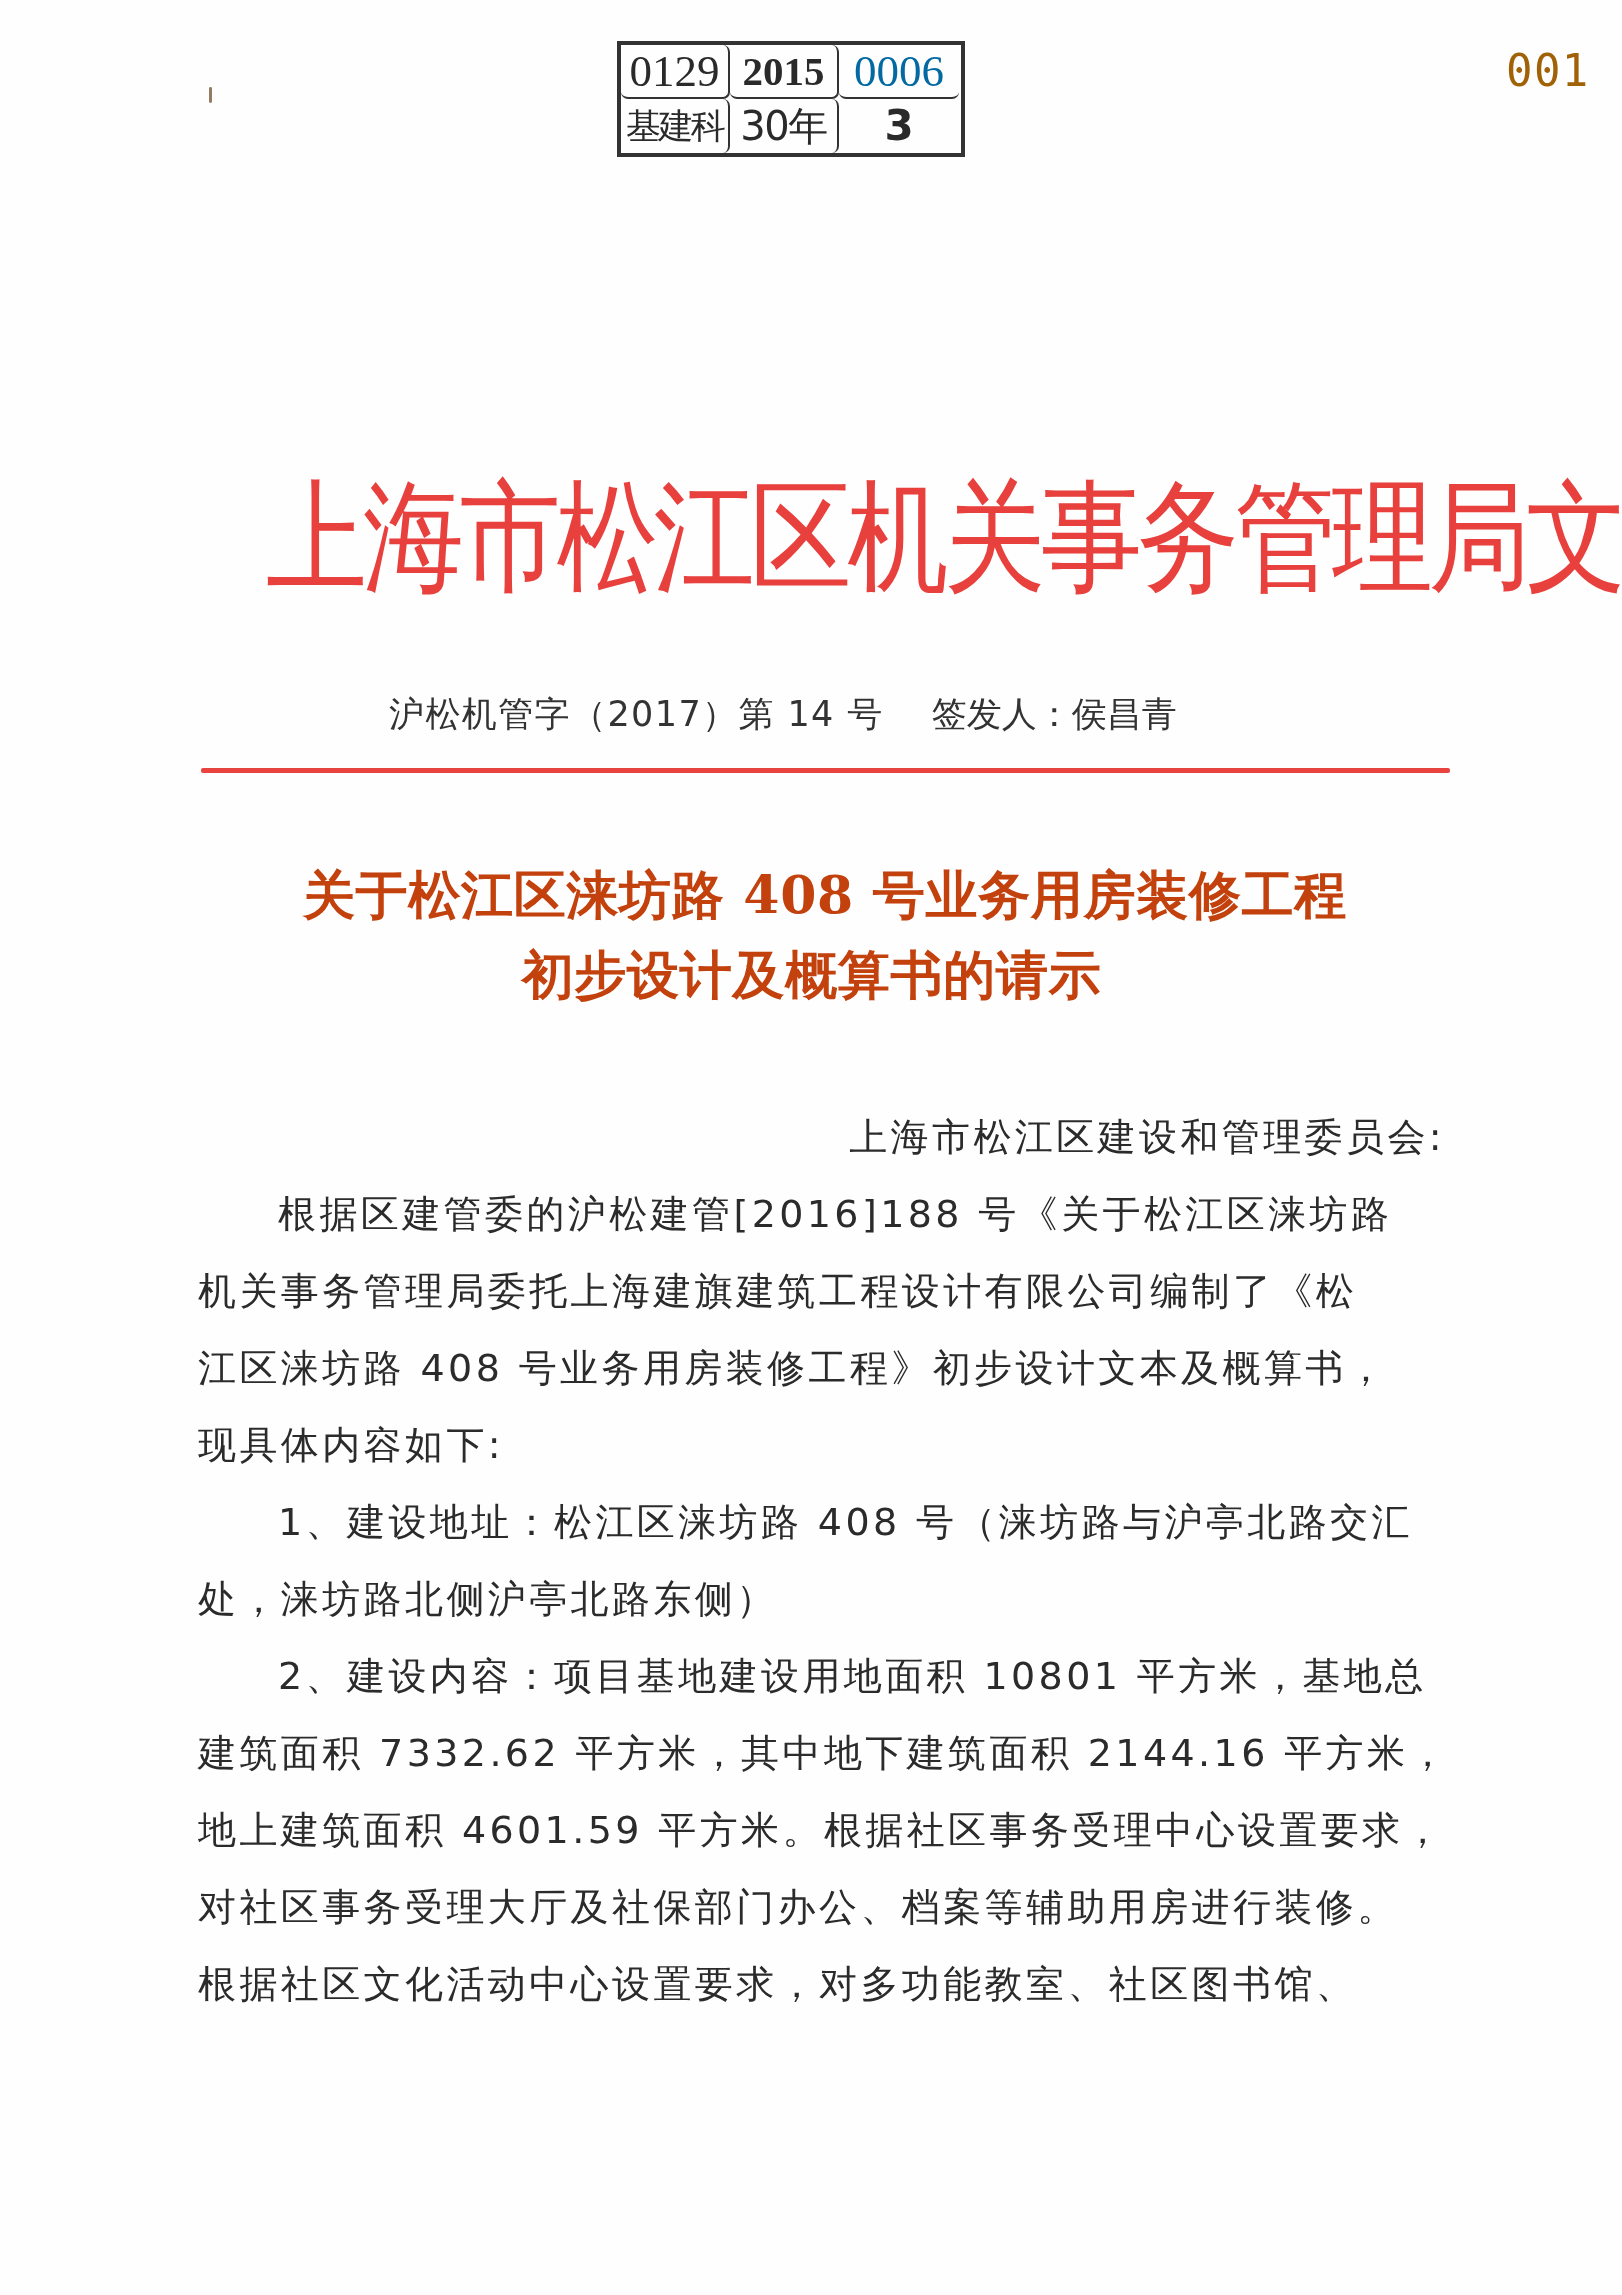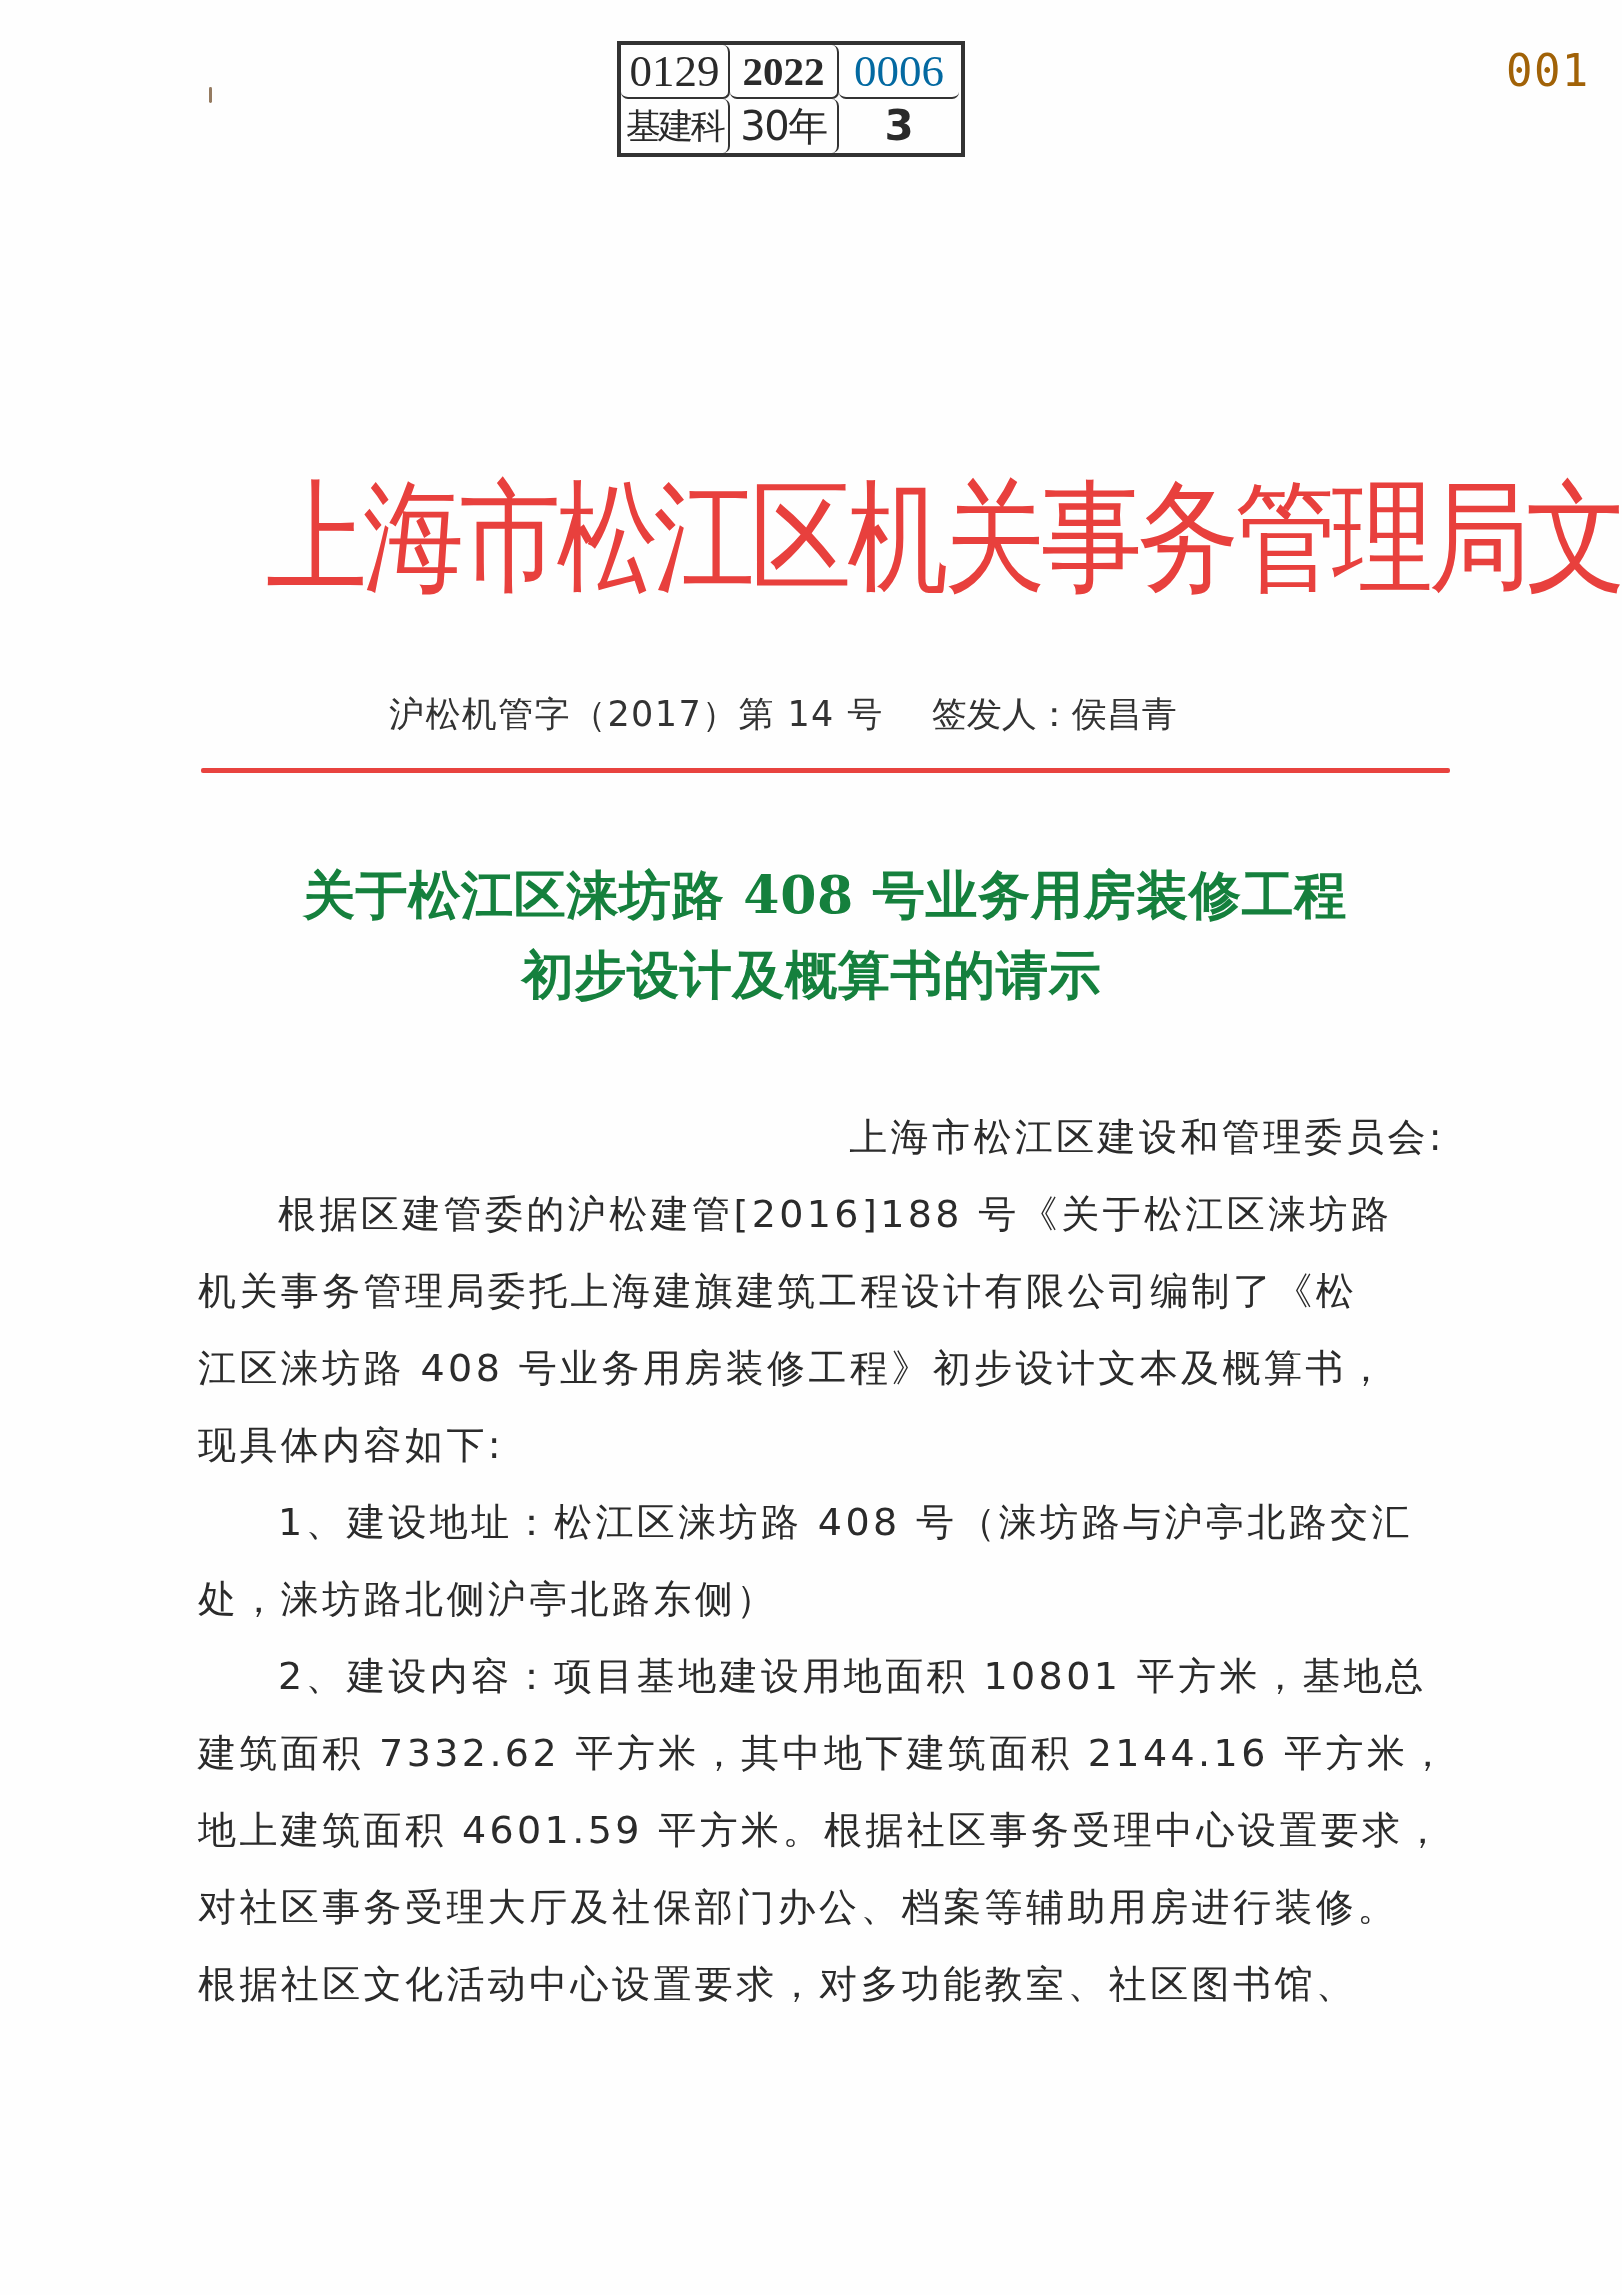--- a/index.html
+++ b/index.html
@@ -121,21 +121,21 @@
 
     .title {
       position: absolute;
       left: 191px;
       top: 855px;
       width: 1268px;
       text-align: center;
       font-family: "DejaVu Serif", "Liberation Serif", serif;
       font-weight: bold;
       font-size: 52px;
-      color: #15803d;
+      color: #c2410c;
       line-height: 80px;
       letter-spacing: 0.7px;
     }
     .title .line { display: block; white-space: nowrap; }
     .title .line2 { padding-right: 27px; }
 
     .body-text {
       position: absolute;
       left: 198px;
       top: 1104px;
@@ -155,21 +155,21 @@
   </style>
 </head>
 <body>
 
 <div class="page">
 
   <div class="speck"></div>
 
   <div class="stamp">
     <div class="cell">0129</div>
-    <div class="cell bold">2022</div>
+    <div class="cell bold">2015</div>
     <div class="cell last-col faint">0006</div>
     <div class="cell last-row dept">基建科</div>
     <div class="cell last-row sans">30年</div>
     <div class="cell last-row last-col three">3</div>
   </div>
 
   <div class="page-no">001</div>
 
   <div class="masthead">上海市松江区机关事务管理局文件</div>
 

